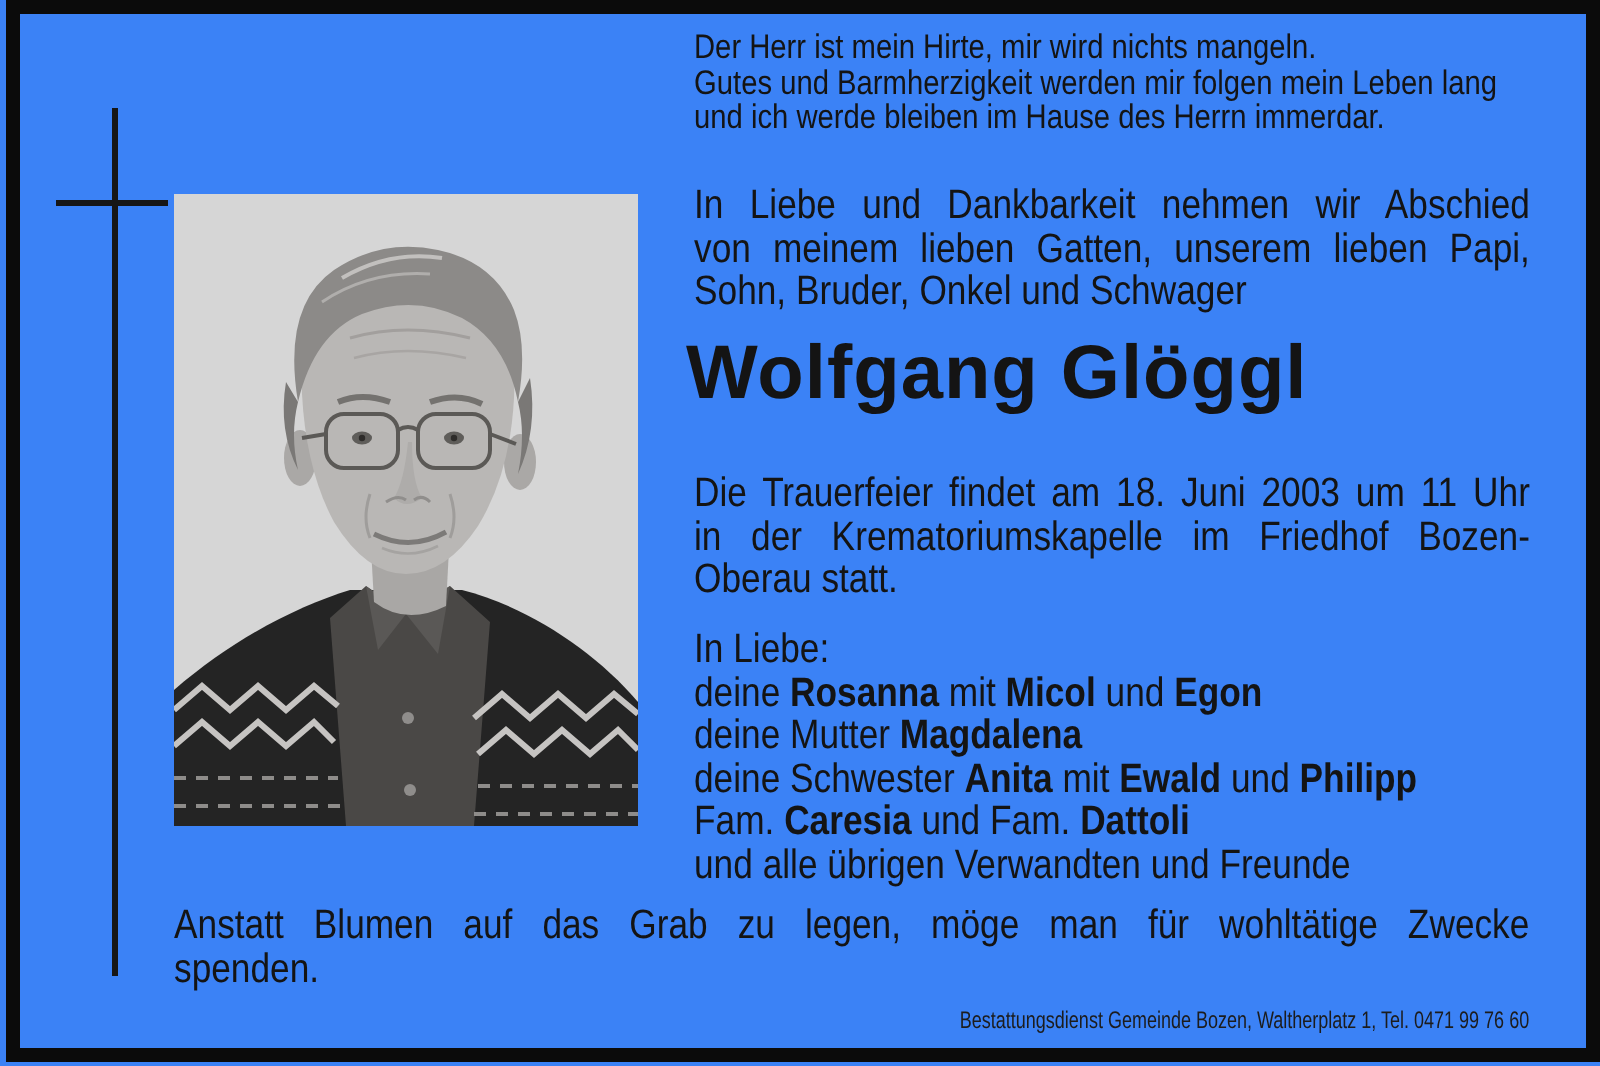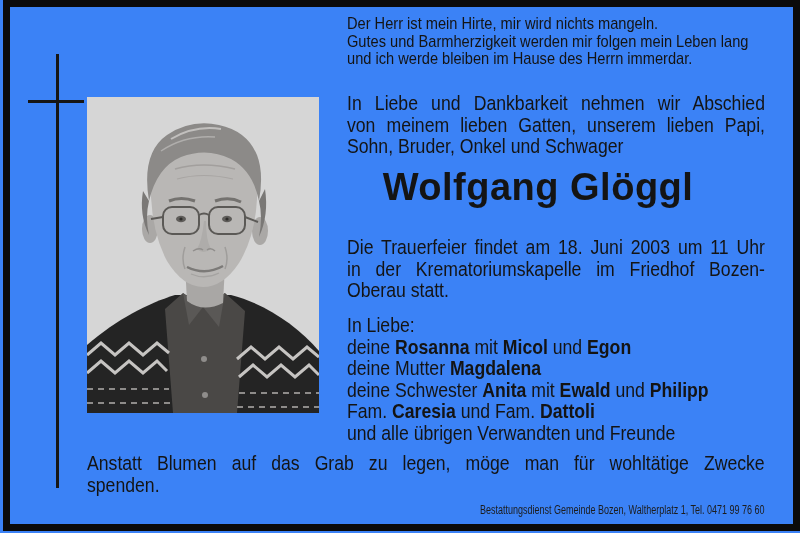--- a/index.html
+++ b/index.html
@@ -20,21 +20,21 @@
   
   .block{position:absolute;transform:scaleX(0.86);transform-origin:0 0;}
   .col{left:347px;width:486px;}
   .quote{top:15px;font-size:17px;line-height:17.5px;}
   .intro{top:92px;font-size:20.5px;line-height:21.5px;}
   .funeral{top:236px;font-size:20.5px;line-height:21.5px;}
   .mourners{top:314px;font-size:20.5px;line-height:21.5px;}
   .donation{left:87px;top:452px;width:788px;font-size:20.5px;line-height:21.5px;}
   .just{text-align:justify;text-align-last:justify;}
   .name{
-    position:absolute;left:329px;top:165px;width:418px;text-align:center;
+    position:absolute;left:343px;top:165px;width:418px;text-align:left;
     font-size:38px;line-height:44px;font-weight:bold;letter-spacing:0.5px;transform:none;
   }
   .footer{
     position:absolute;right:35px;top:503px;font-size:12px;line-height:14px;
     transform:scaleX(0.75);transform-origin:100% 0;white-space:nowrap;color:#1c1c1c;
   }
   .b{font-weight:bold;}
 </style>
 </head>
 <body>

